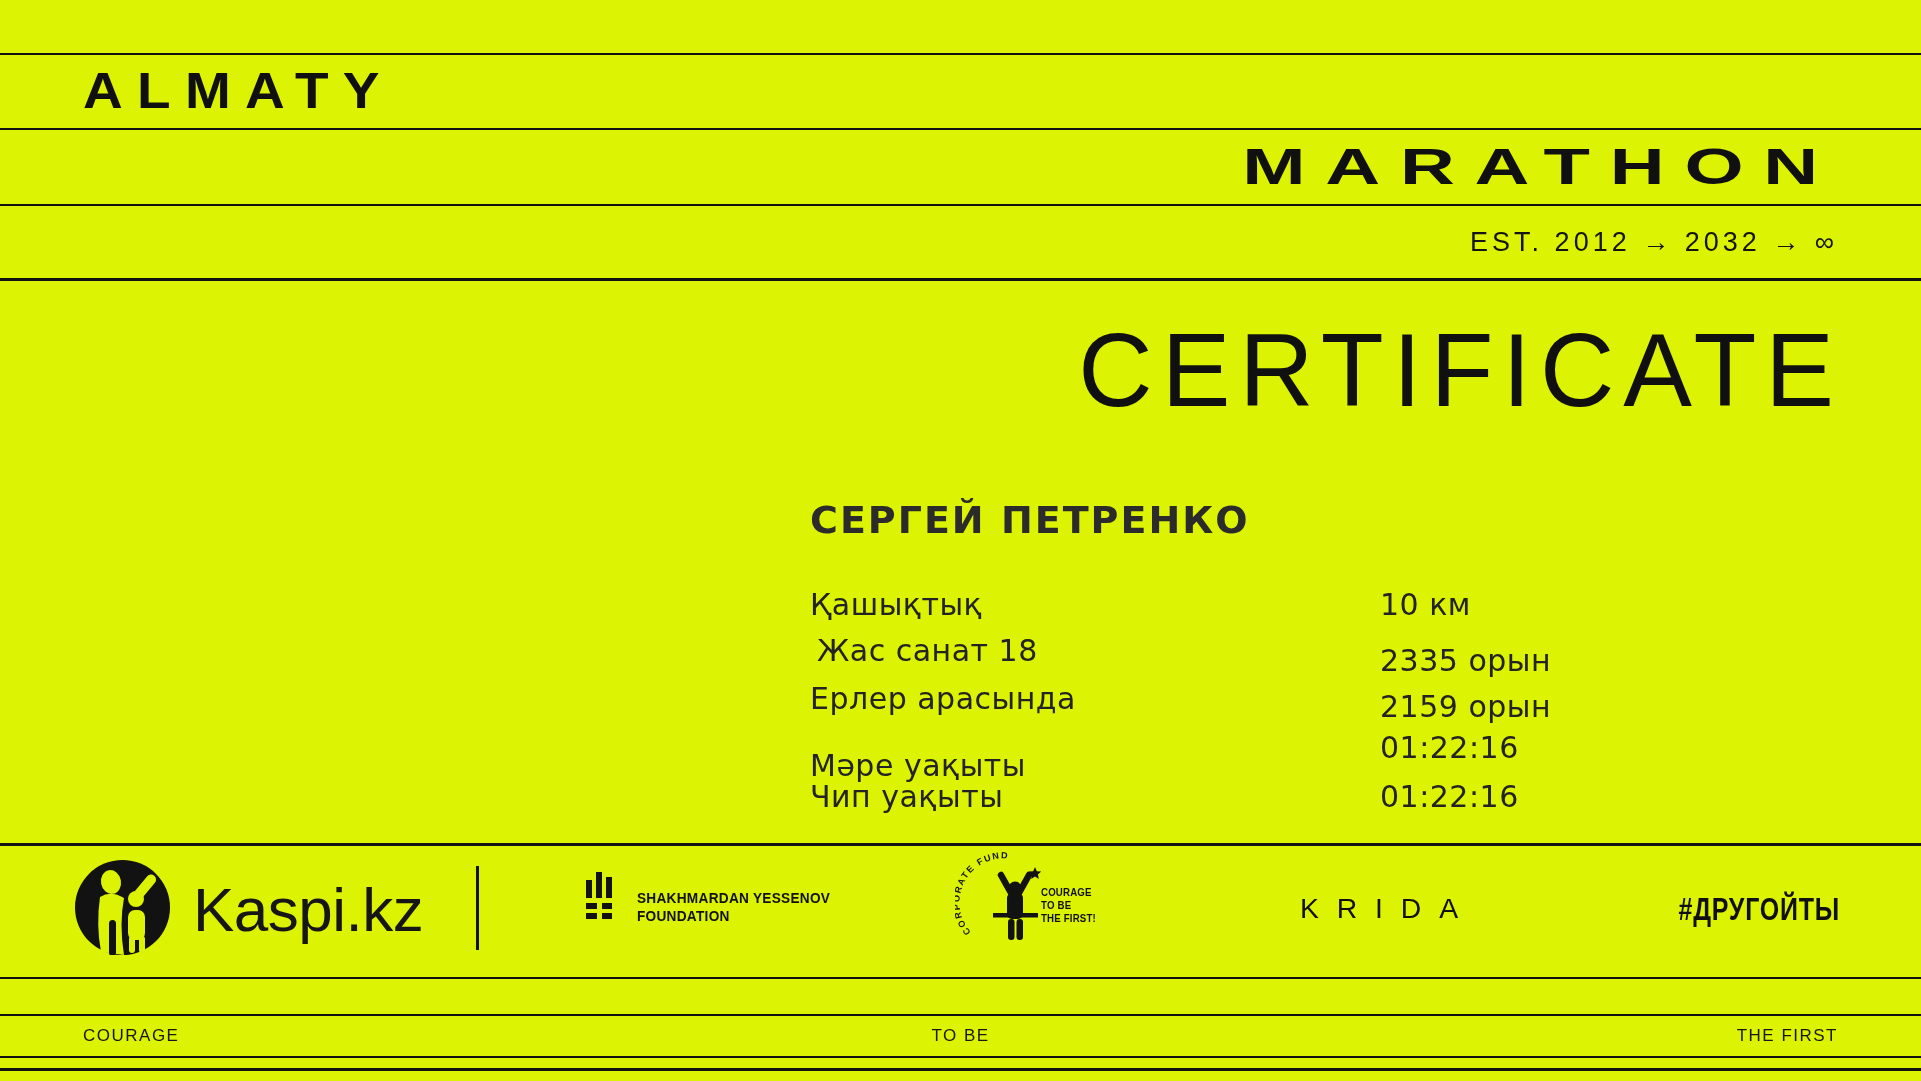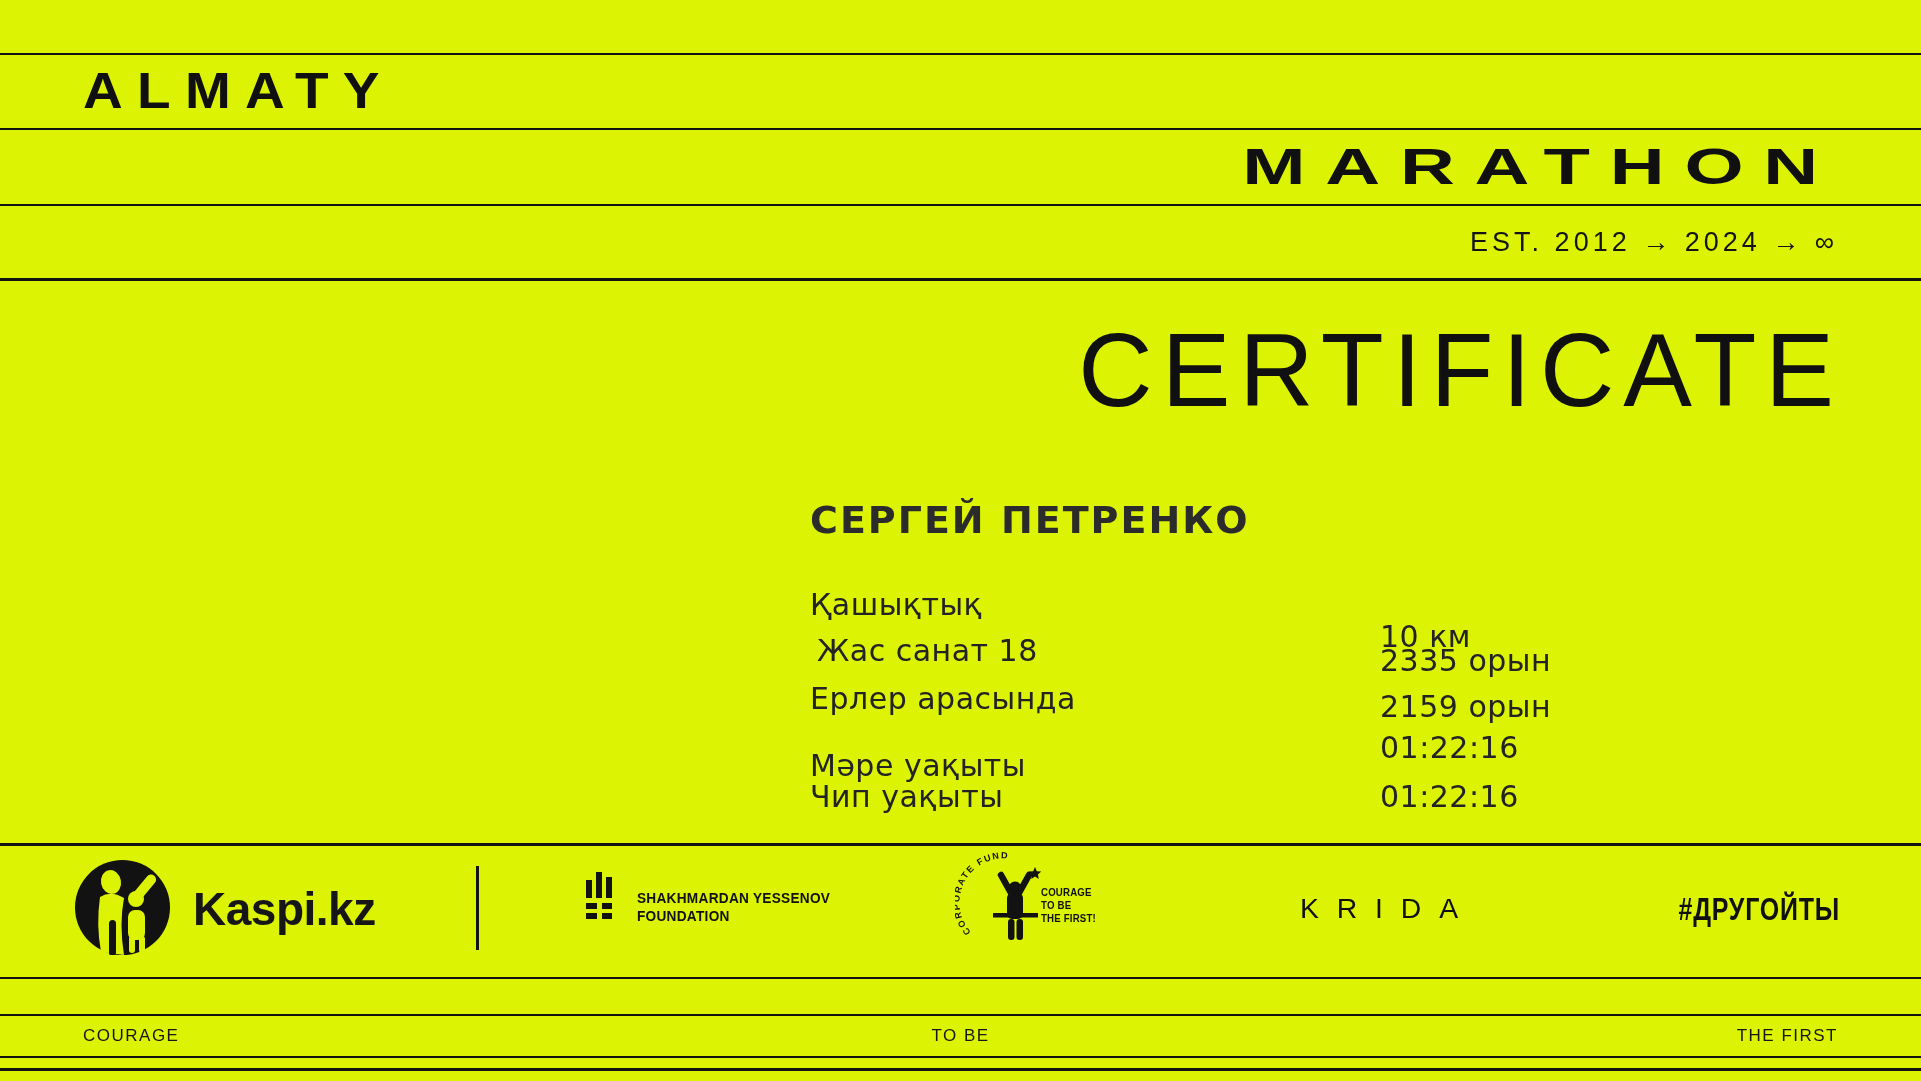--- a/index.html
+++ b/index.html
@@ -20,21 +20,21 @@
        letter-spacing:4px;color:#141414;}
   .title{right:78px;top:281px;height:180px;font-size:103px;font-weight:500;
          letter-spacing:9px;color:#101010;text-align:right;}
   .name{left:810px;top:495px;height:50px;font-size:38px;font-weight:bold;
         letter-spacing:2px;color:#2b2b2b;font-family:"DejaVu Sans",sans-serif;}
   .rowtxt{height:36px;font-size:30px;color:#232323;letter-spacing:0.5px;
           font-family:"DejaVu Sans",sans-serif;}
   .rowlabel{left:810px;}
   .rowvalue{left:1380px;}
 
-  .kaspi-text{left:193px;top:879px;height:60px;font-size:46px;font-weight:bold;
+  .kaspi-text{left:193px;top:879px;height:60px;font-size:62px;font-weight:normal;
               color:#161616;letter-spacing:-0.5px;}
   .vdivider{position:absolute;left:476px;top:866px;width:3px;height:84px;background:#121212;}
   .yessenov-text{left:637px;top:889px;display:block;font-size:14.5px;font-weight:bold;
                  line-height:18px;letter-spacing:0.3px;color:#111;
                  transform:scaleX(0.94);transform-origin:left center;}
   .fund-lines{left:1041px;top:886px;display:block;font-size:11px;font-weight:bold;
               line-height:13px;letter-spacing:0.2px;color:#111;
               transform:scaleX(0.88);transform-origin:left center;}
   .krida{left:1300px;top:884px;height:50px;font-size:27px;font-weight:400;
          letter-spacing:17px;color:#101010;transform:scaleX(1.05);transform-origin:left center;}
@@ -53,27 +53,27 @@
   <div class="hline" style="top:204px;height:2px;"></div>
   <div class="hline" style="top:278px;height:3px;"></div>
   <div class="hline" style="top:843px;height:3px;"></div>
   <div class="hline" style="top:977px;height:2px;"></div>
   <div class="hline" style="top:1014px;height:2px;"></div>
   <div class="hline" style="top:1056px;height:2px;"></div>
   <div class="hline" style="top:1068px;height:3px;"></div>
 
   <div class="abs wordmark almaty">ALMATY</div>
   <div class="abs wordmark marathon">MARATHON</div>
-  <div class="abs est right">EST. 2012 → 2024 → ∞</div>
+  <div class="abs est right">EST. 2012 → 2032 → ∞</div>
 
   <div class="abs title right">CERTIFICATE</div>
   <div class="abs name">СЕРГЕЙ ПЕТРЕНКО</div>
 
   <div class="abs rowtxt rowlabel" style="top:586px;">Қашықтық</div>
-  <div class="abs rowtxt rowvalue" style="top:618px;">10 км</div>
+  <div class="abs rowtxt rowvalue" style="top:586px;">10 км</div>
   <div class="abs rowtxt rowlabel" style="top:632px;margin-left:7px;">Жас санат 18</div>
   <div class="abs rowtxt rowvalue" style="top:642px;">2335 орын</div>
   <div class="abs rowtxt rowlabel" style="top:680px;">Ерлер арасында</div>
   <div class="abs rowtxt rowvalue" style="top:688px;">2159 орын</div>
   <div class="abs rowtxt rowlabel" style="top:729px;margin-top:18px;">Мәре уақыты</div>
   <div class="abs rowtxt rowvalue" style="top:729px;">01:22:16</div>
   <div class="abs rowtxt rowlabel" style="top:778px;">Чип уақыты</div>
   <div class="abs rowtxt rowvalue" style="top:778px;">01:22:16</div>
 
   <svg style="left:75px;top:860px;" width="95" height="95" viewBox="0 0 95 95">

